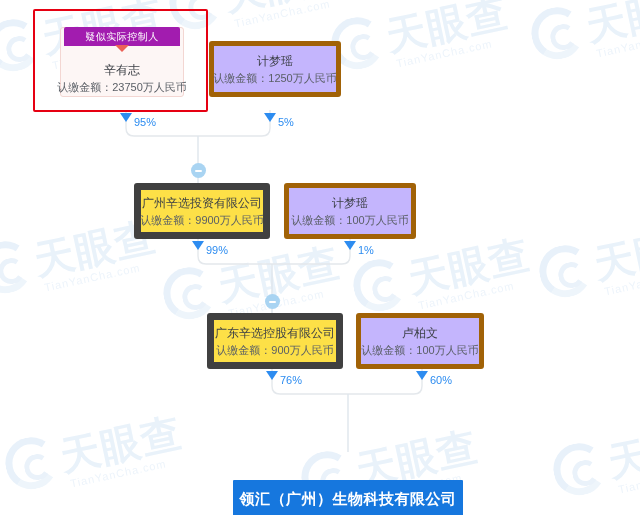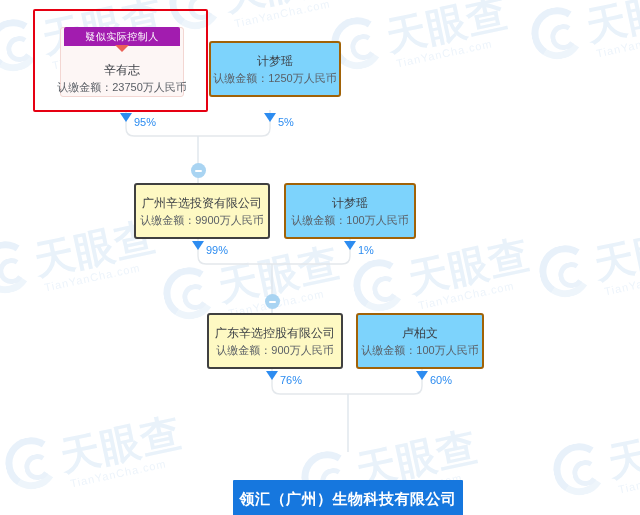--- a/index.html
+++ b/index.html
@@ -91,26 +91,26 @@
     white-space: nowrap;
   }
   .node .amt {
     font-size: 11px;
     color: #5a5f66;
     line-height: 16px;
     white-space: nowrap;
   }
 
   .node-white {
-    background: #fef9c3;
-    border: 2px solid #404040;
+    background: #fde047;
+    border: 7px solid #404040;
   }
   .node-blue {
-    background: #7dd3fc;
-    border: 2px solid #a16207;
+    background: #c4b5fd;
+    border: 5px solid #a16207;
   }
   .node-pink {
     background: #fdf6f5;
     border: 1px solid #f3d6d2;
   }
   .node-pink .nm { color: #3b3f45; }
 
   .badge {
     position: absolute;
     left: 50%;

